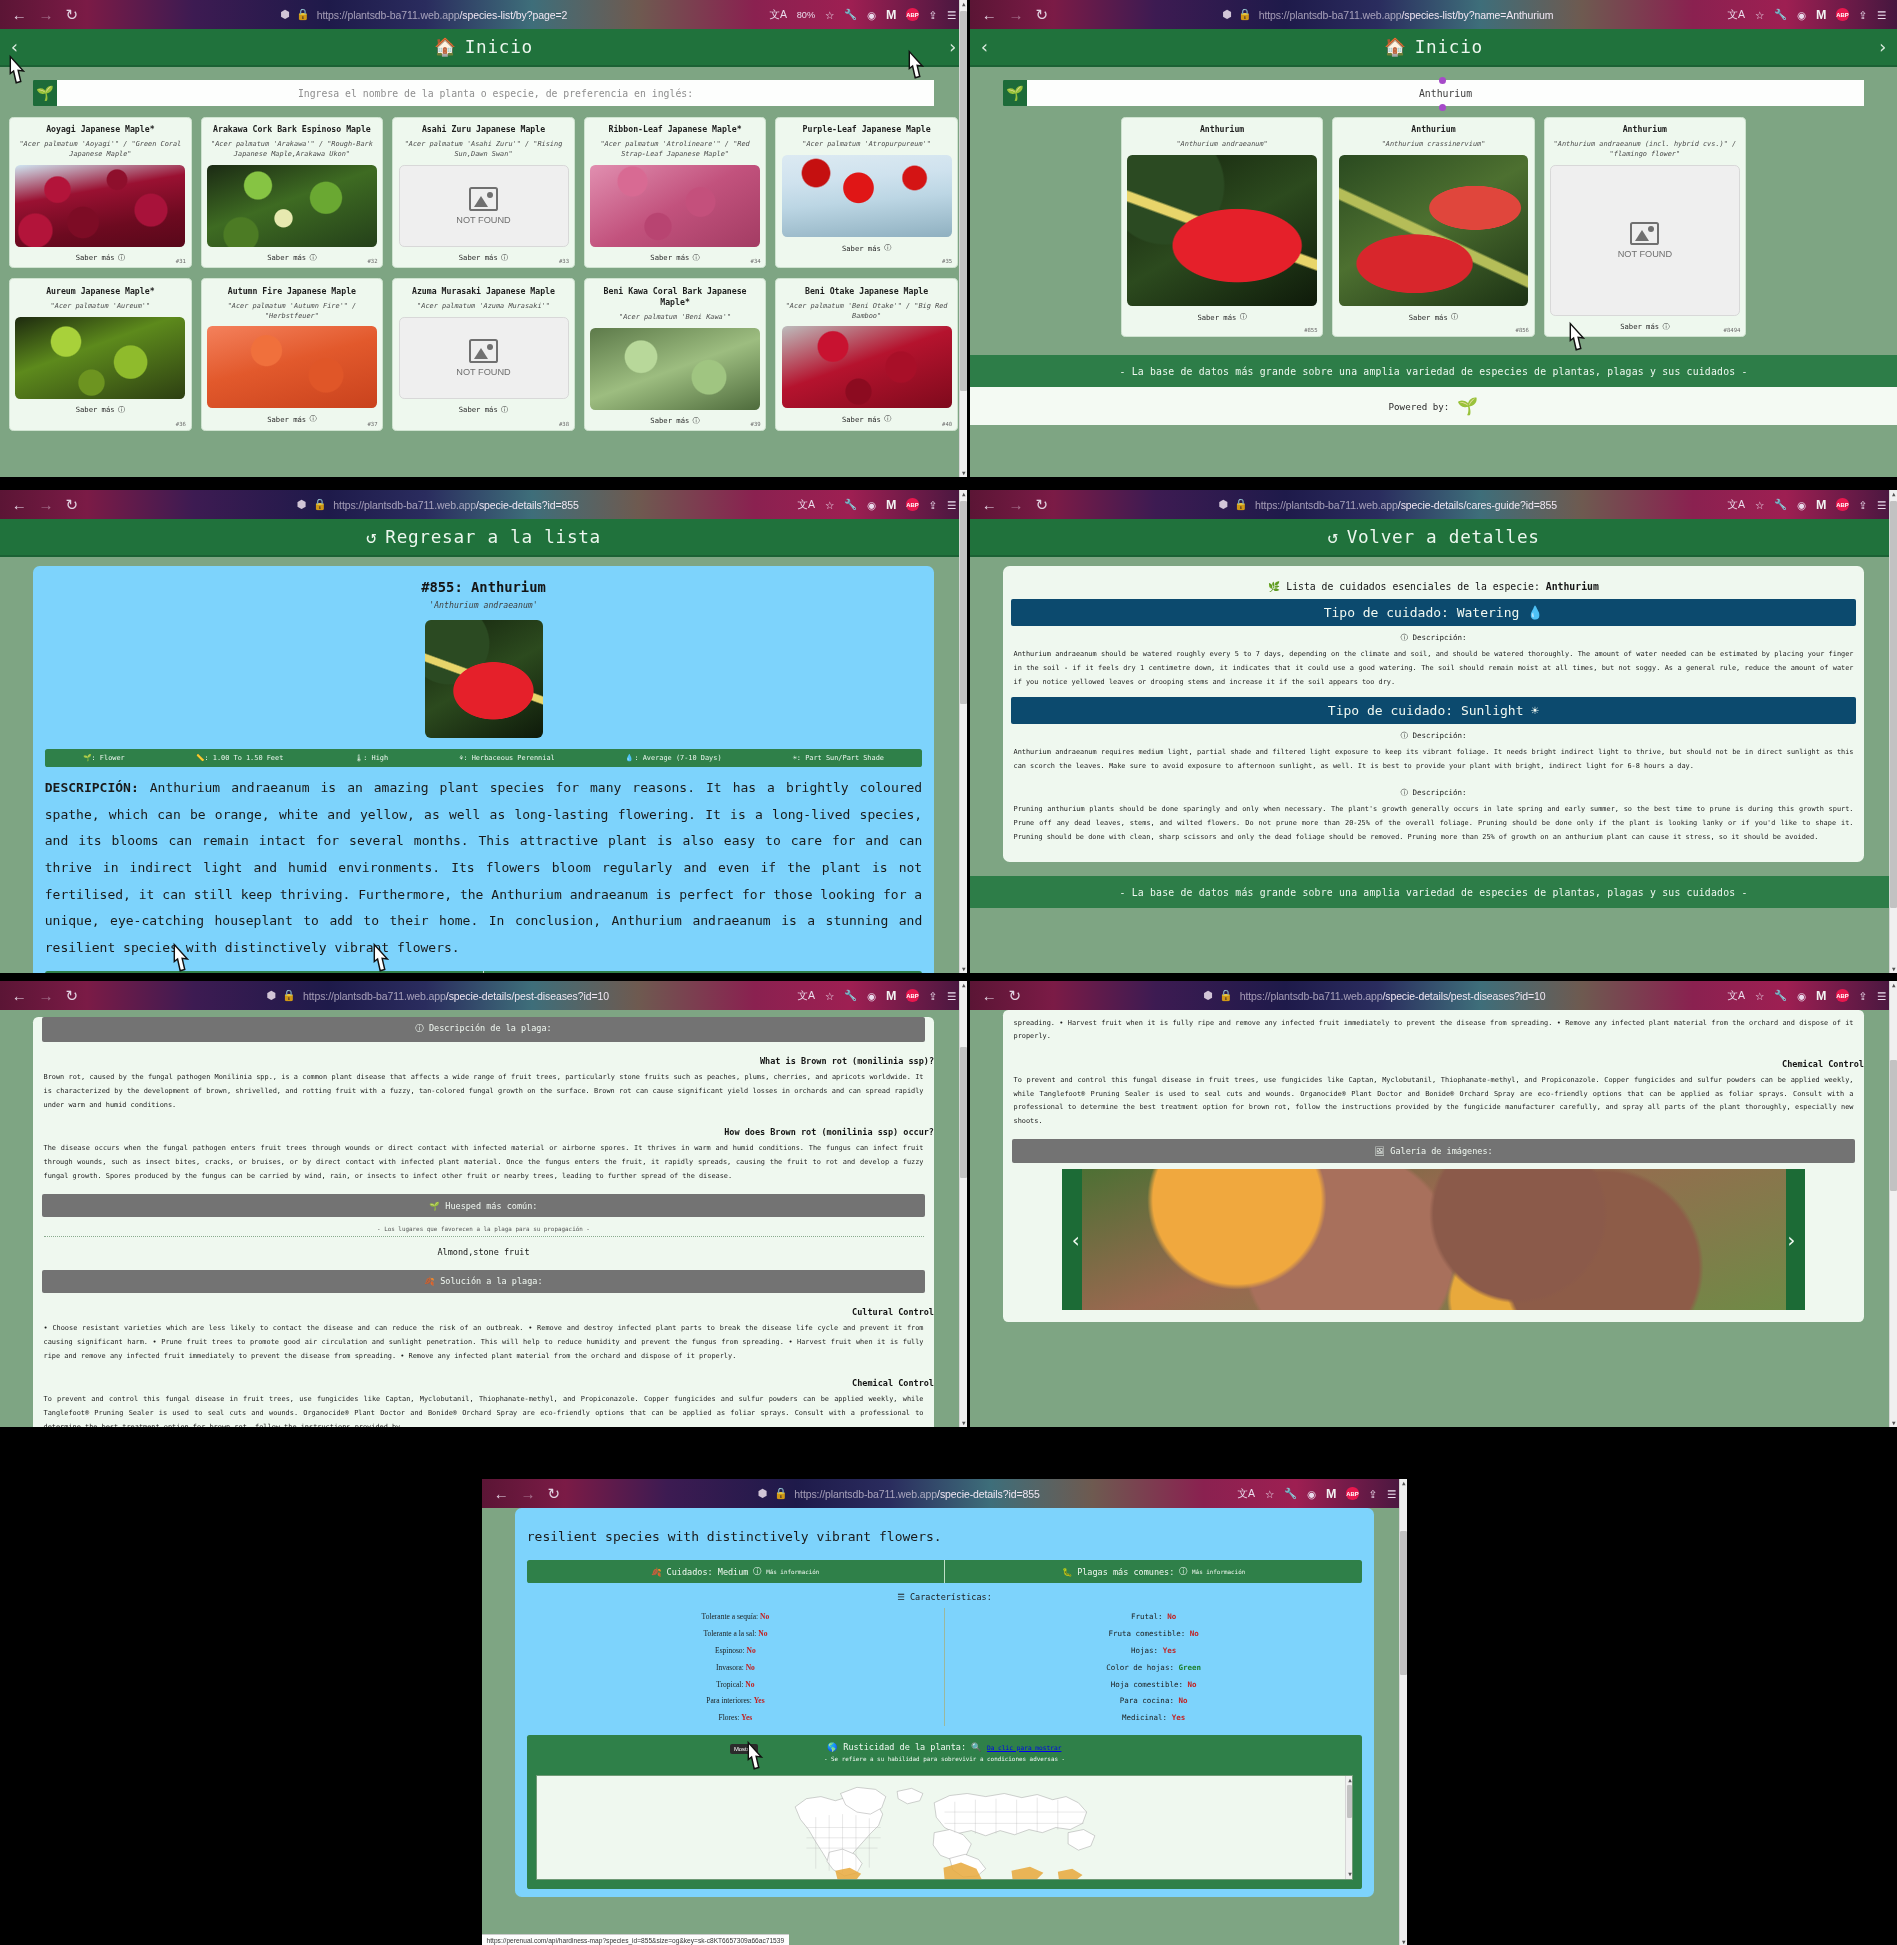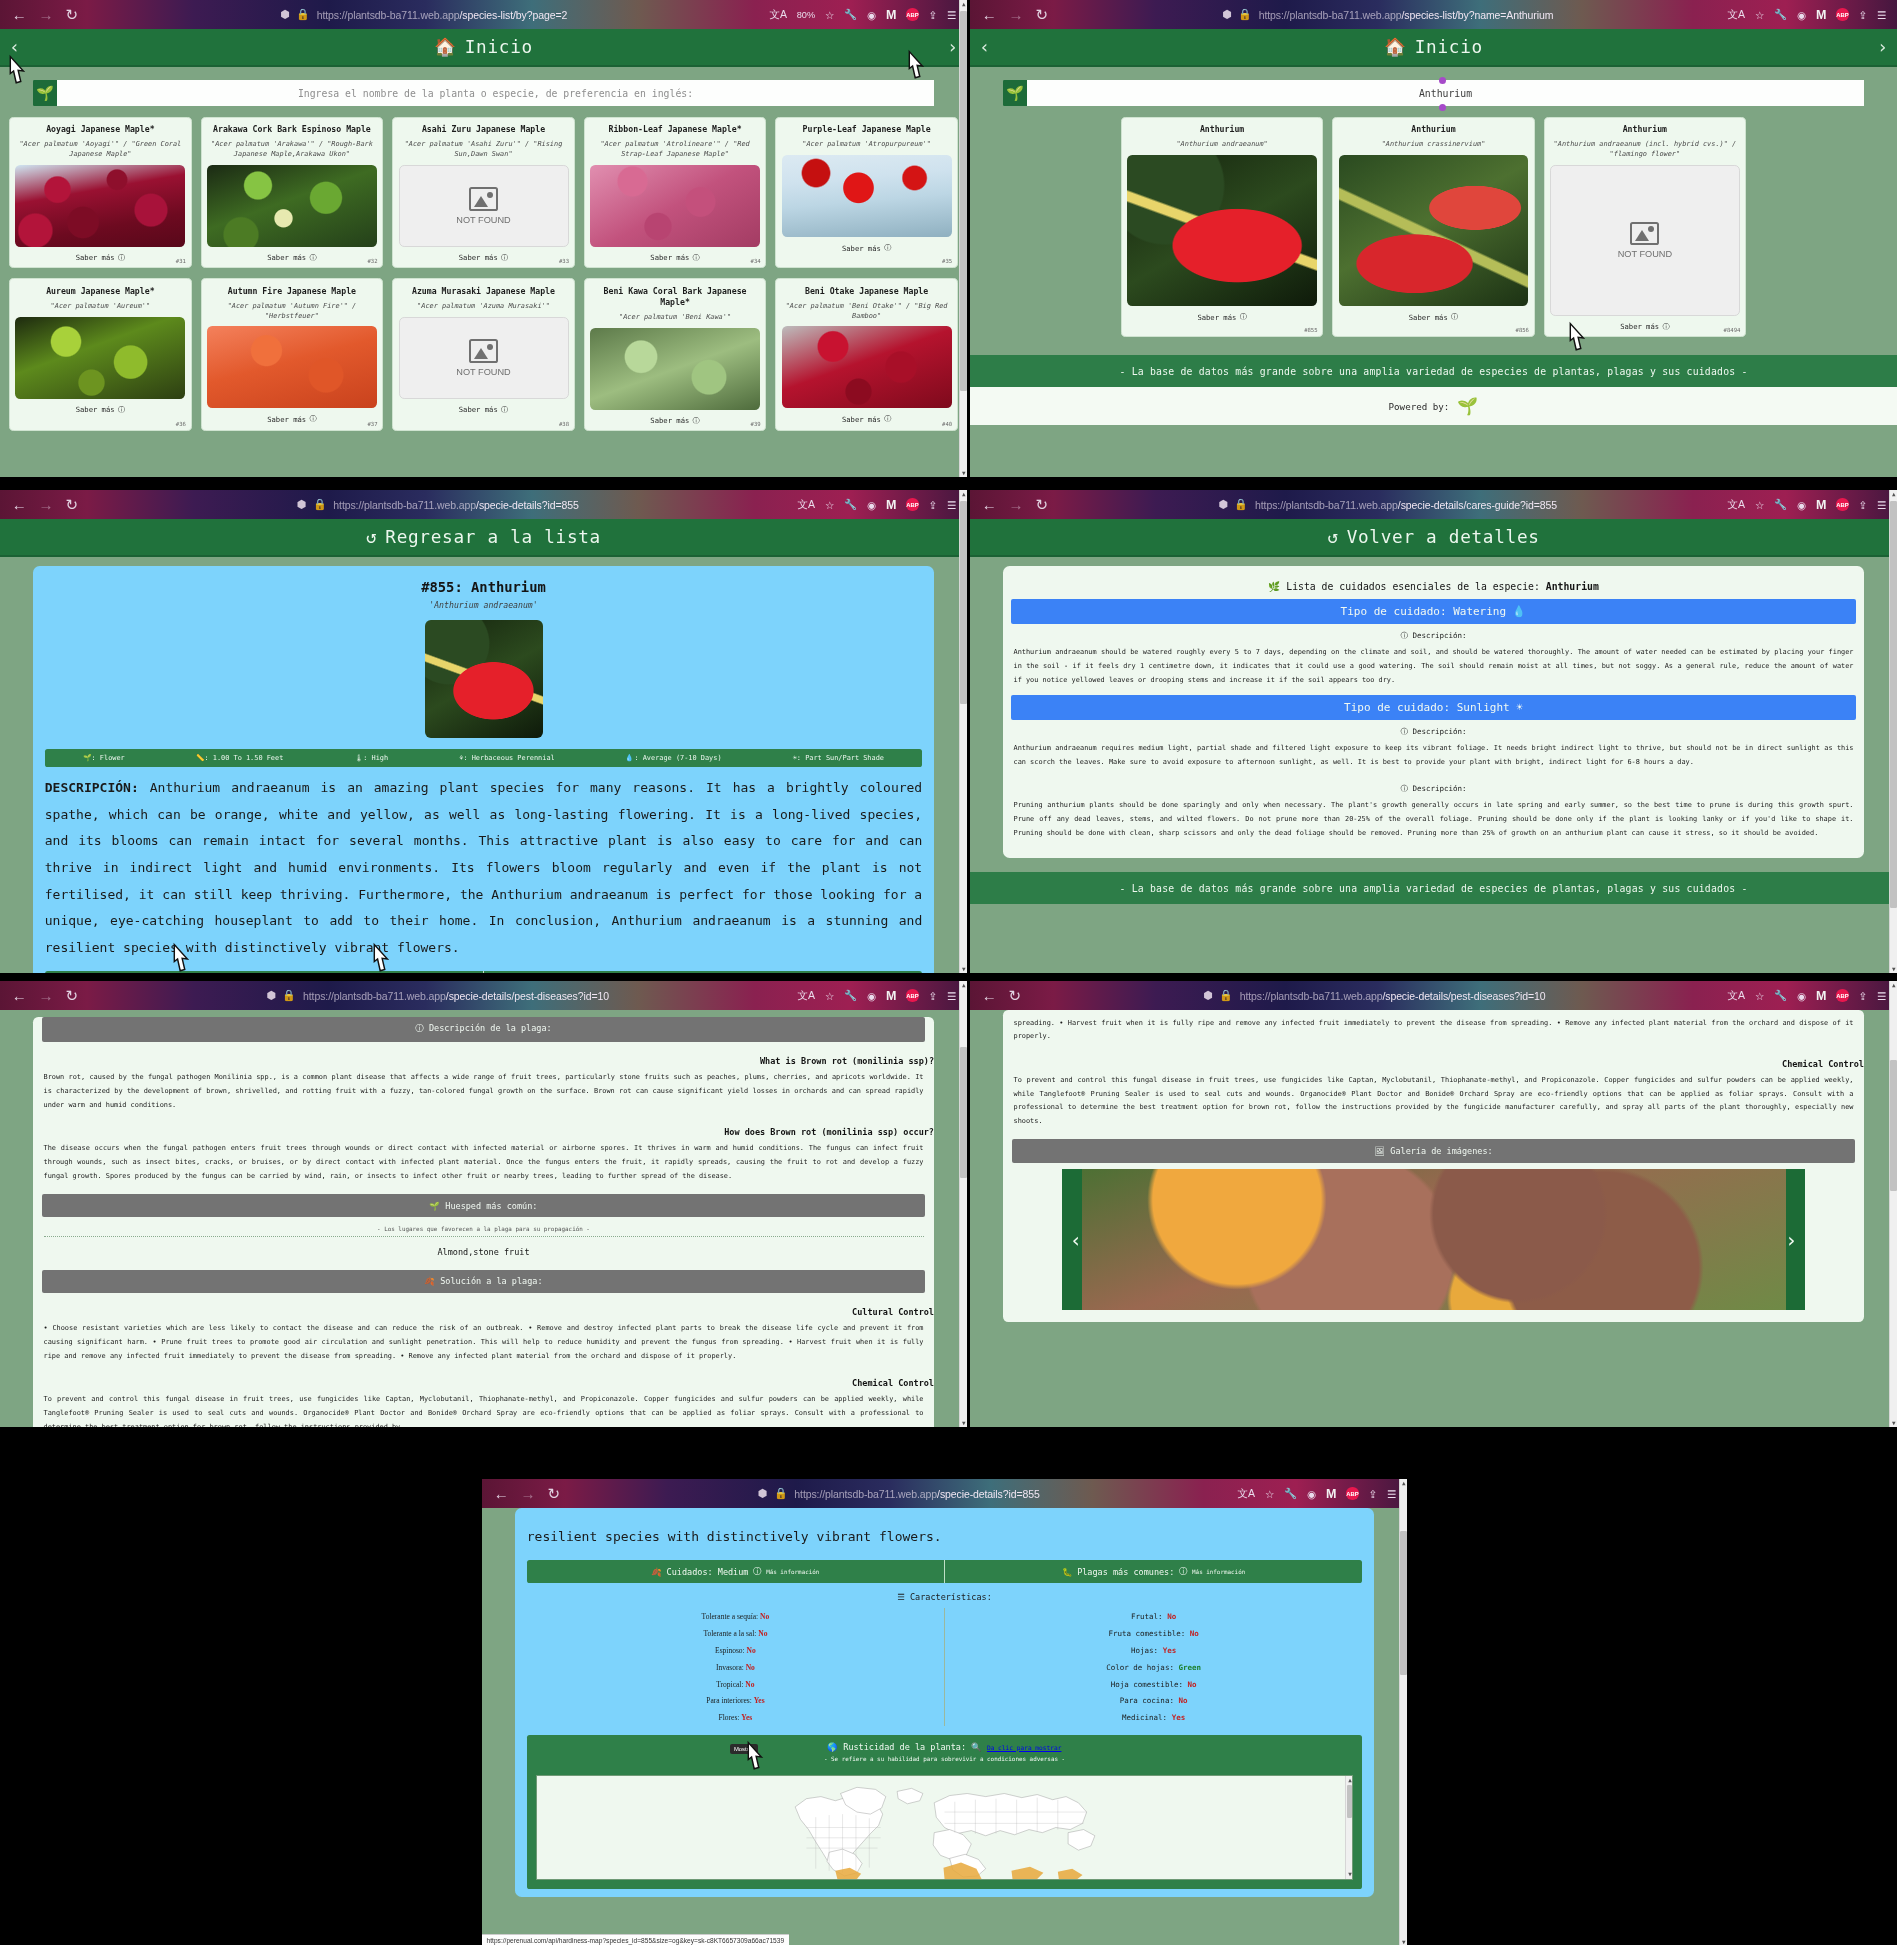--- a/index.html
+++ b/index.html
@@ -79,21 +79,21 @@
   .descbody b{font-weight:bold;}
   .dualbar { background:#2f8049; color:#f0f8f0; display:flex; border-radius:2.6px; margin-top:9.2px; font-size:8.5px;}
   .dualbar > div { flex:1; text-align:center; padding:5.9px 0; display:flex;align-items:center;justify-content:center;gap:4.6px;}
   .dualbar > div:first-child { border-right:1.3px solid #bfe0c6;}
   .dualbar .mini { font-size:5.9px; text-decoration:none;}
   .charhdr { text-align:center; font-size:8.5px; color:#1b1b1b; margin-top:8.5px;}
 
   
   .cgcard { background:#eff8ef; margin:9.2px 33px; border-radius:6.6px; padding:9.2px 7.9px;}
   .cghdr { text-align:center; font-size:9.8px; color:#141414; padding:5.2px 0 7.9px 0;}
-  .cgband { background:#3b82f6; color:#f1f9f2; text-align:center; font-size:11px; padding:5.9px 0; border-radius:2px;}
+  .cgband { background:#0c4a6e; color:#f1f9f2; text-align:center; font-size:13px; padding:5.9px 0; border-radius:2px;}
   .cgdesc { text-align:center; font-size:7.5px; color:#1b1b1b; padding:6.6px 0 5.2px 0;}
   .cgtext { font-size:6.9px; color:#1a1a1a; line-height:2.0; text-align:justify; padding:0 2.6px 7.9px 2.6px;}
 
   
   .pcard { background:#eff8ef; margin:0 33px; border-radius:5.2px; padding:0 0 5.2px 0; }
   .pband { background:#737373; color:#f1f9f2; text-align:center; font-size:8.5px; padding:6.6px 0; border-radius:2px; margin:5.2px 9.2px;}
   .ph2 { text-align:right; font-size:8.5px; font-weight:bold; color:#121212; padding:9.2px 0 3.9px 0;}
   .ptext { font-size:6.9px; color:#1a1a1a; line-height:2.0; text-align:justify; padding:1.3px 10.5px 5.2px 10.5px;}
   .psub { text-align:center; font-size:5.9px; color:#555; padding:3.9px 0 1.3px 0;}
   .pdots { border-bottom:1.3px dotted #8aab8f; margin:2px 10.5px;}

